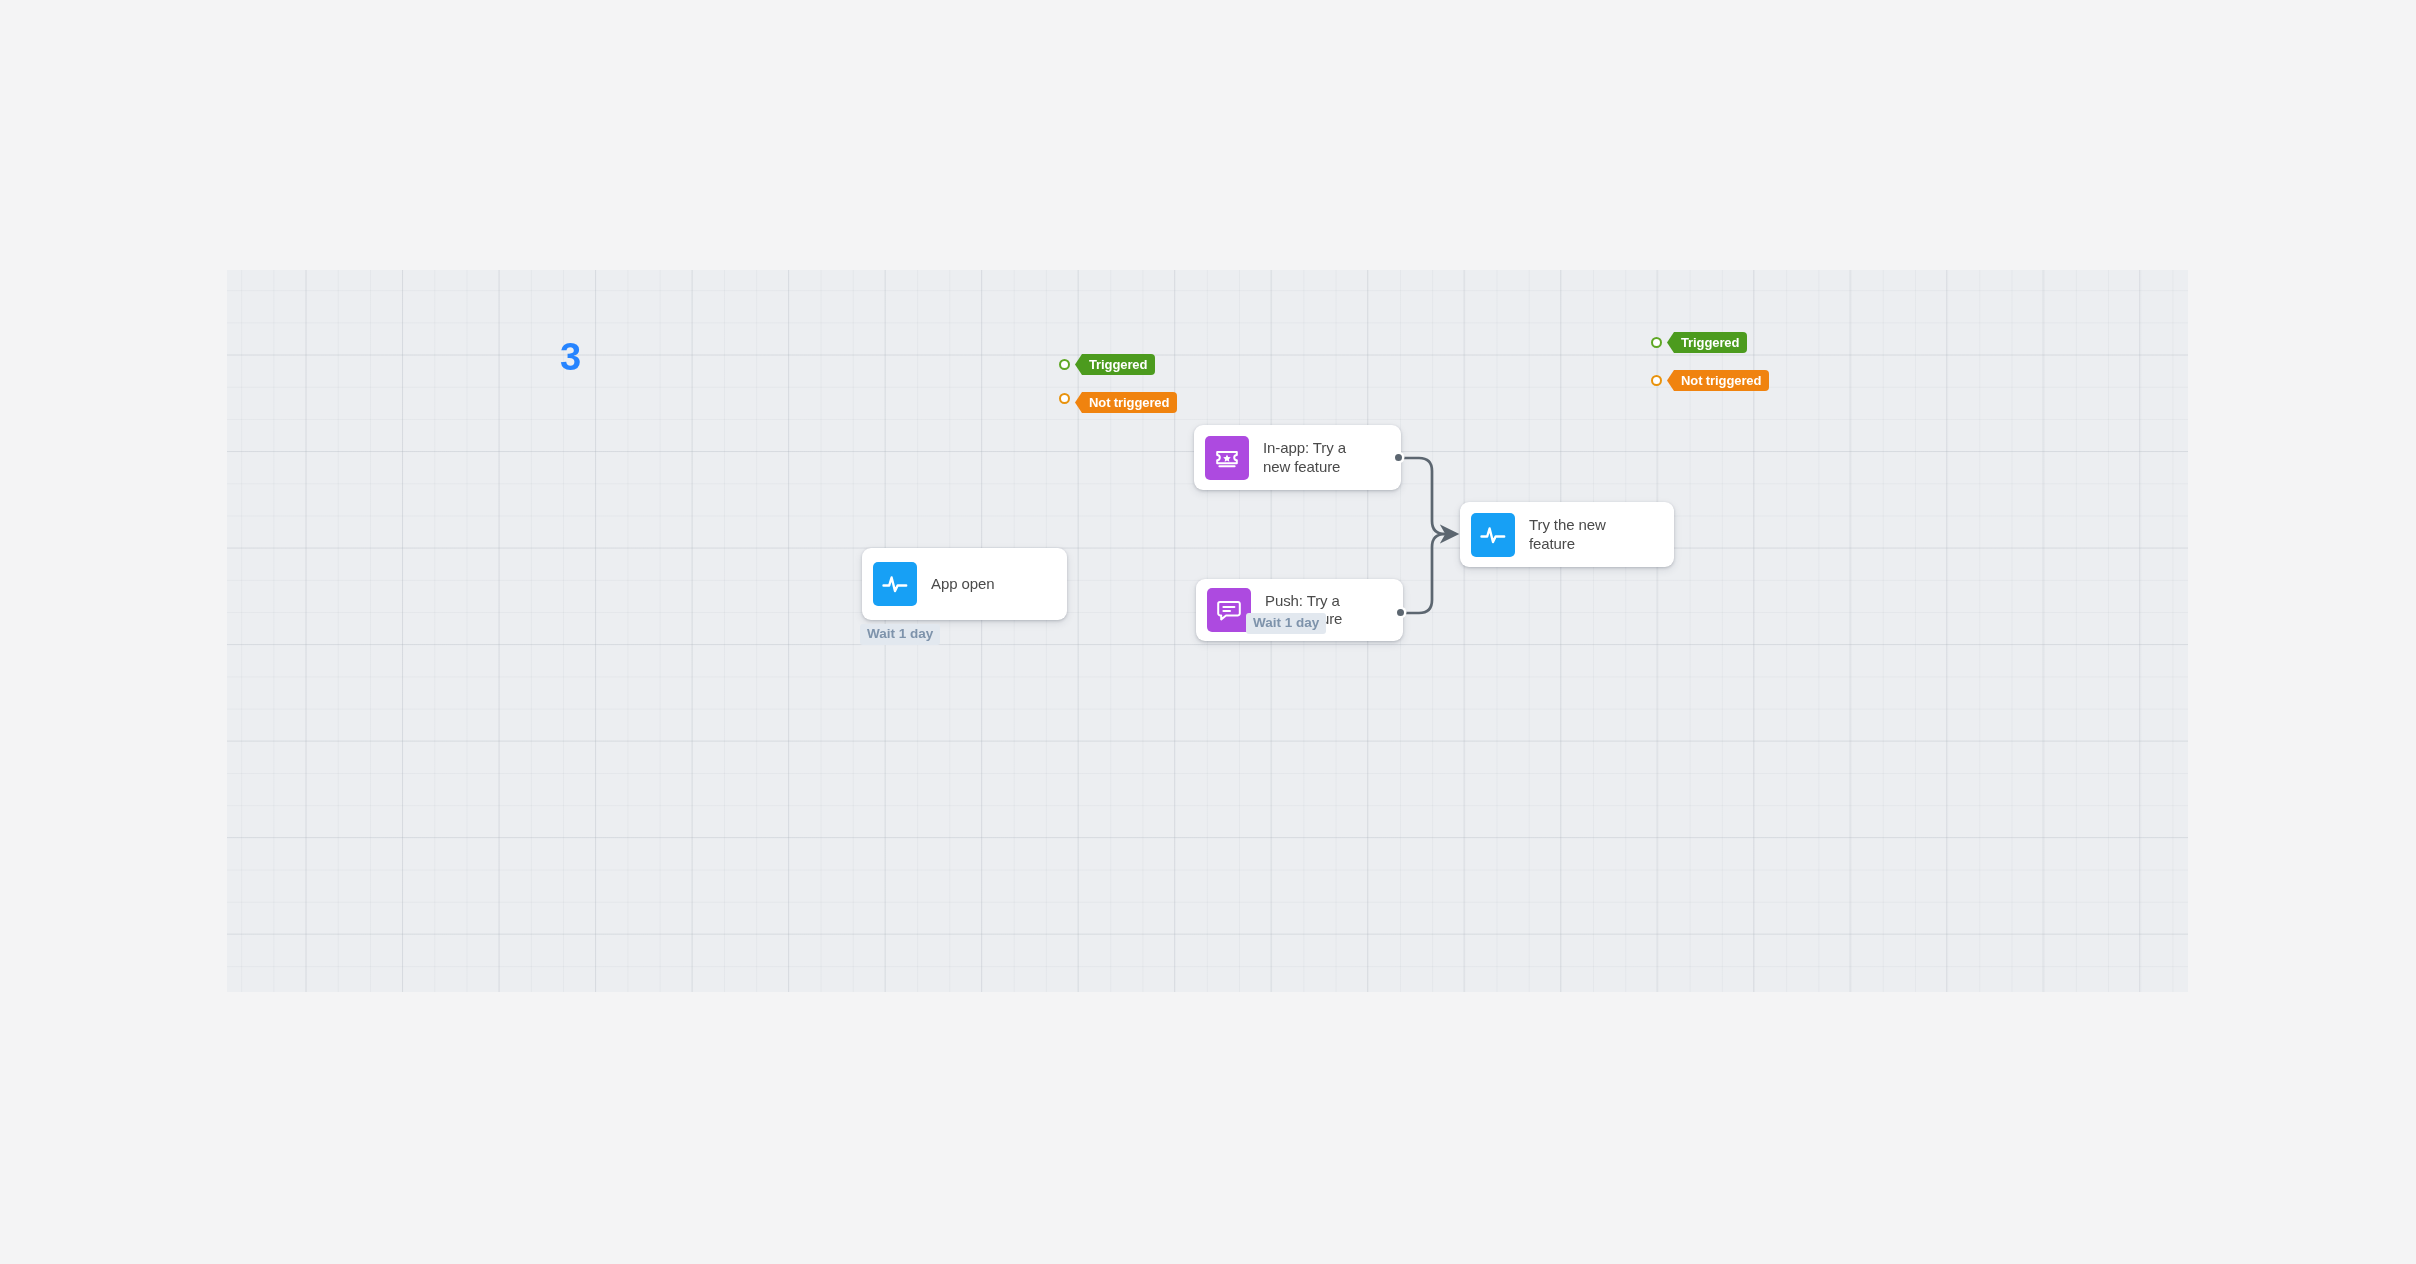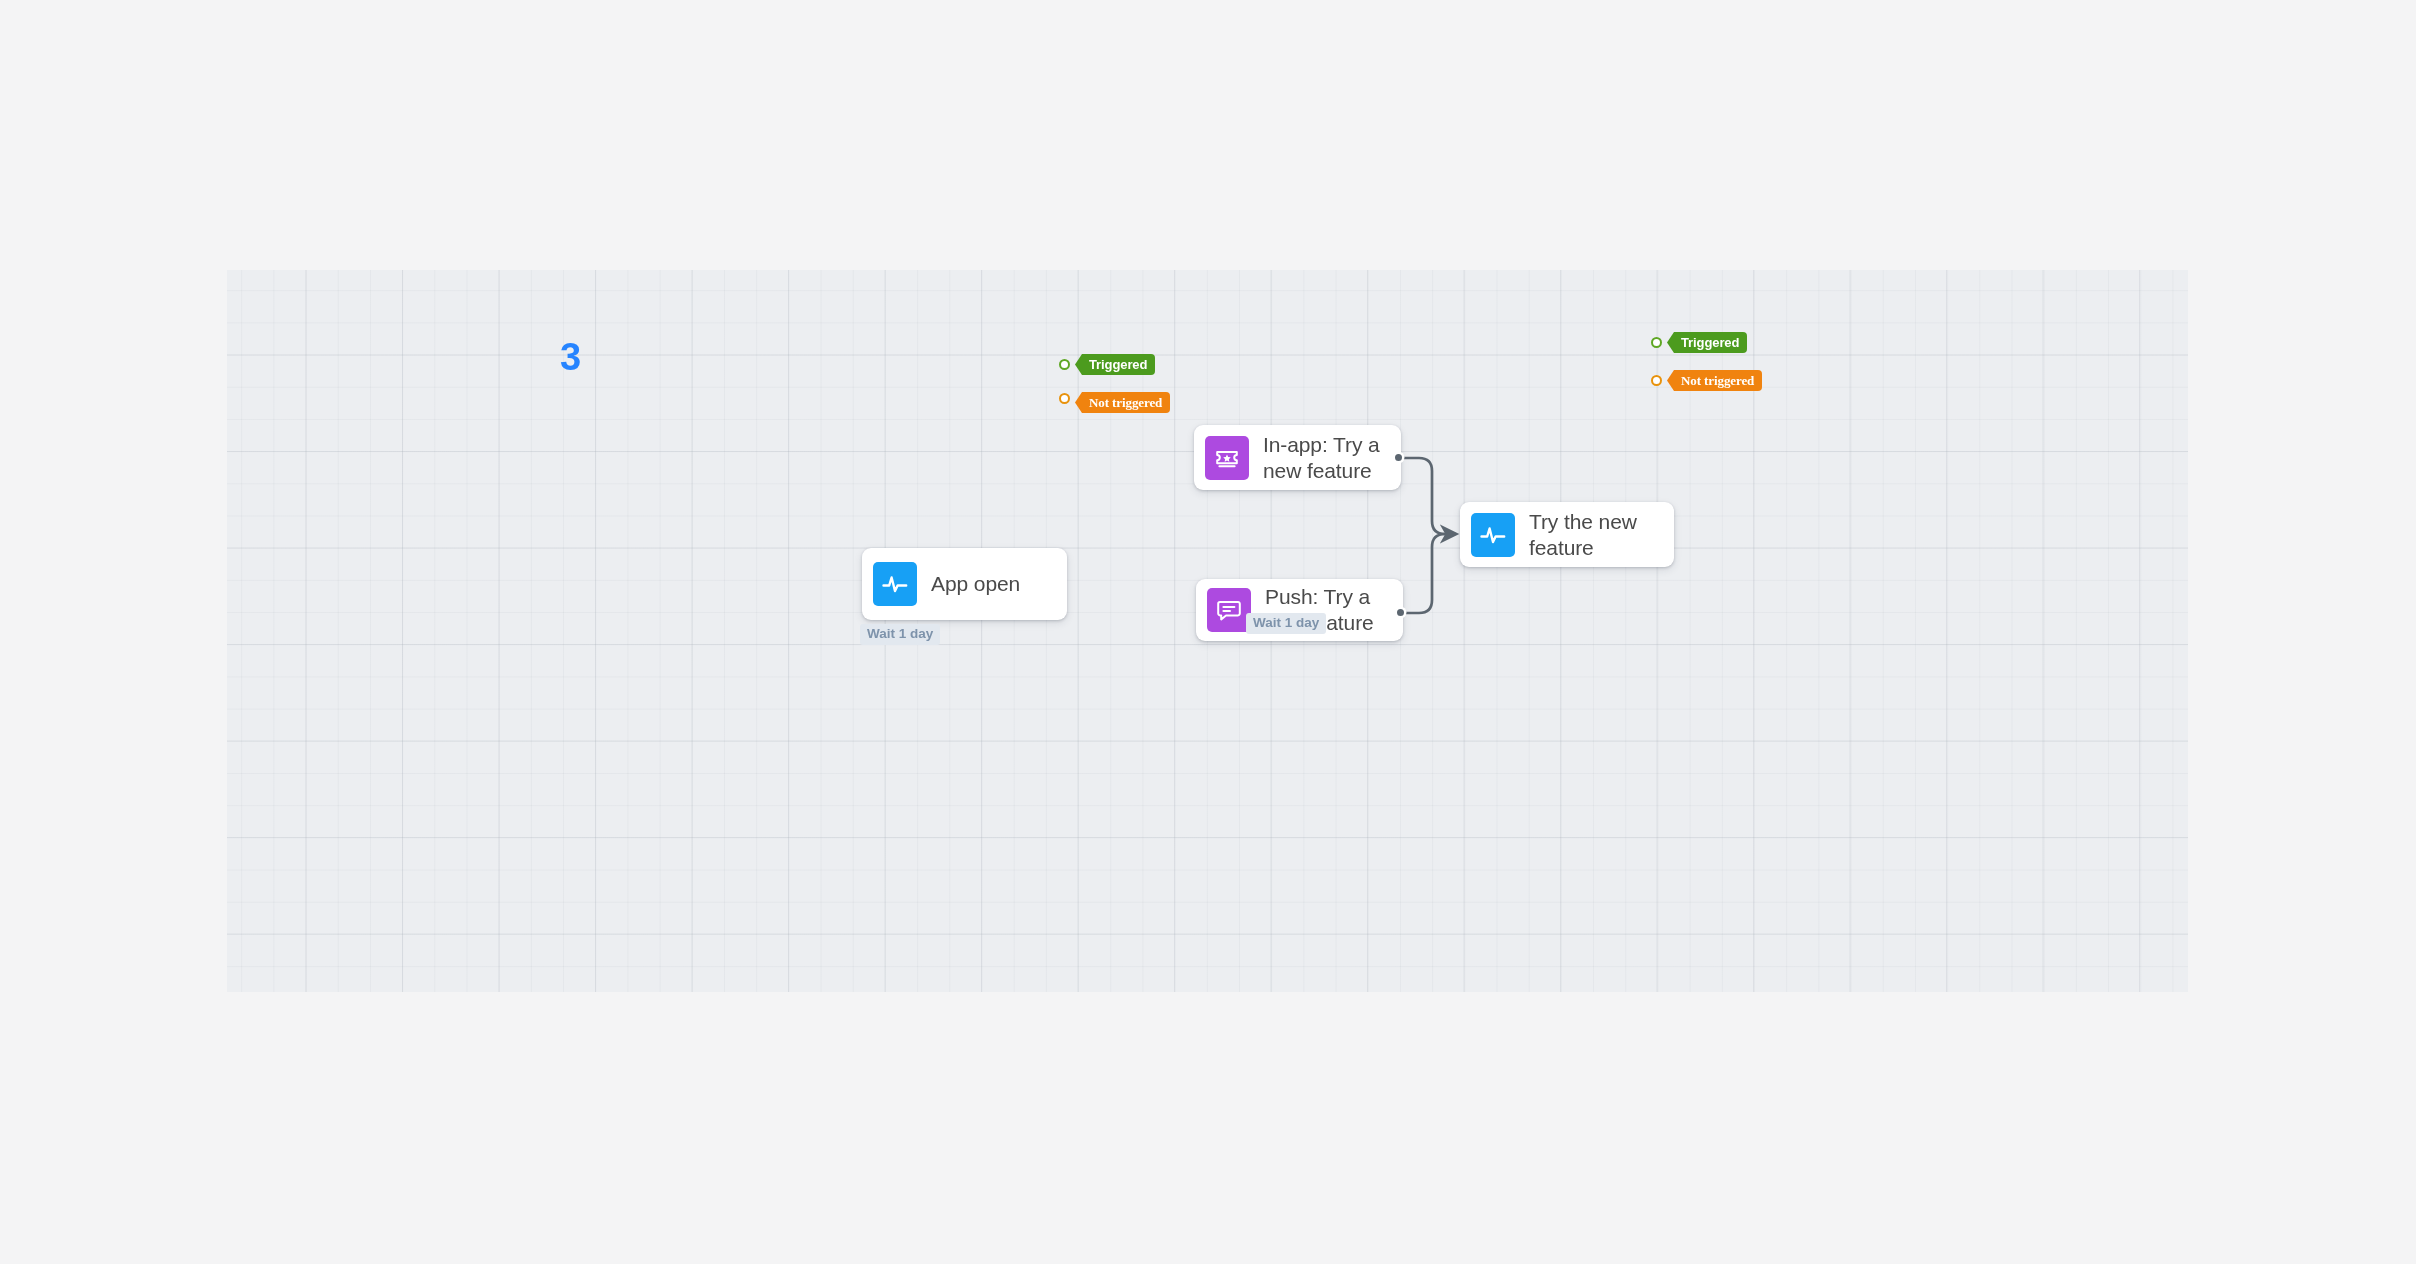--- a/index.html
+++ b/index.html
@@ -66,21 +66,21 @@
     flex: 0 0 44px;
     display: flex;
     align-items: center;
     justify-content: center;
   }
   .node-icon svg { display: block; }
   .node-icon.blue   { background: #17a0f5; }
   .node-icon.purple { background: #ad4ae0; }
   .node-label {
     margin-left: 14px;
-    font-size: 21px;
+    font-size: 15px;
     color: #4a4a4a;
     line-height: 1.22;
     white-space: pre-line;
     letter-spacing: -0.1px;
   }
 
   
   .wait-chip {
     position: absolute;
     background: #e2e8ef;
@@ -122,21 +122,21 @@
     font-size: 13px;
     font-weight: 700;
     letter-spacing: -0.1px;
     border-radius: 4px;
     white-space: nowrap;
     -webkit-clip-path: polygon(0% 50%, 7px 0%, 100% 0%, 100% 100%, 7px 100%);
     clip-path: polygon(0% 50%, 7px 0%, 100% 0%, 100% 100%, 7px 100%);
     text-align: center;
   }
   .badge.green  { background: #4c9b1e; }
-  .badge.orange { background: #f0830f; font-family: Liberation Serif, serif; }
+  .badge.orange { background: #f0830f; }
 </style>
 </head>
 <body>
 
 <div id="canvas-root">
     <svg viewBox="0 0 1961 722" style="position: absolute; left: 0px; top: 0px; width: 1961px; height: 722px; pointer-events: none;">
       <defs>
         <marker id="ah" markerWidth="8" markerHeight="8" refX="5.6" refY="4" orient="auto" markerUnits="strokeWidth">
           <path d="M0,0.5 L7.2,4 L0,7.5 L2.0,4 Z" fill="#5c6670"></path>
         </marker>

